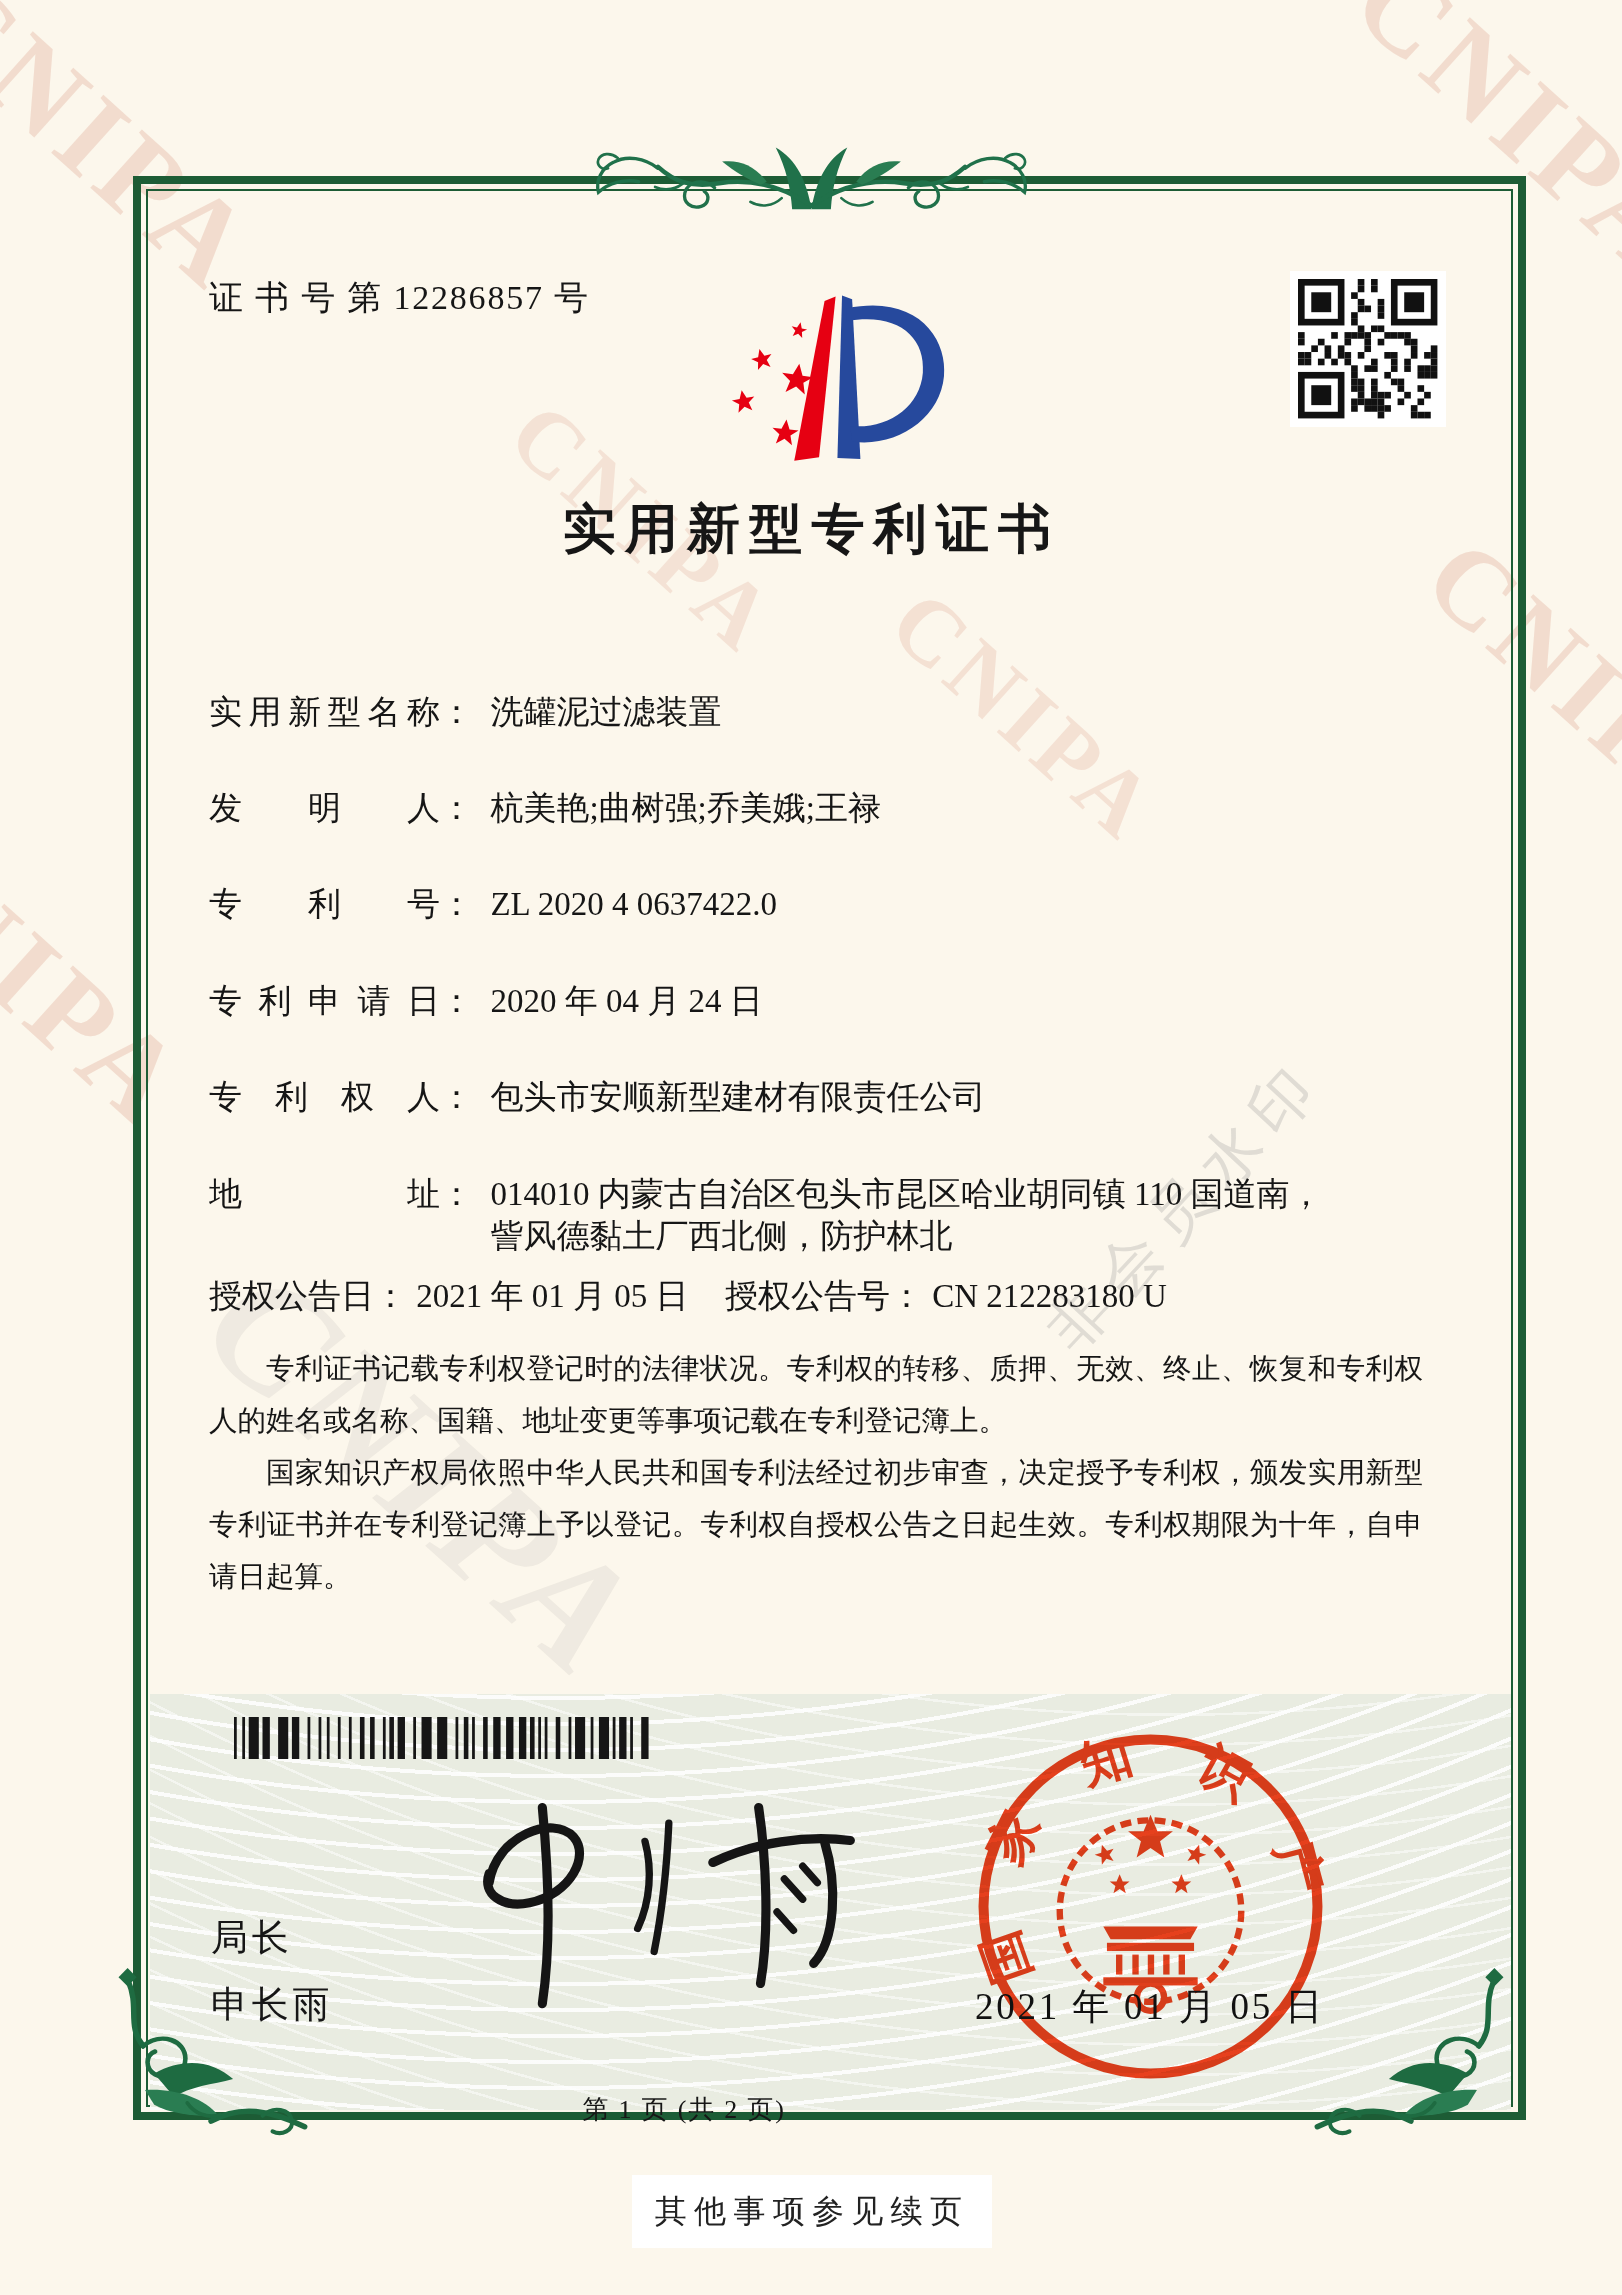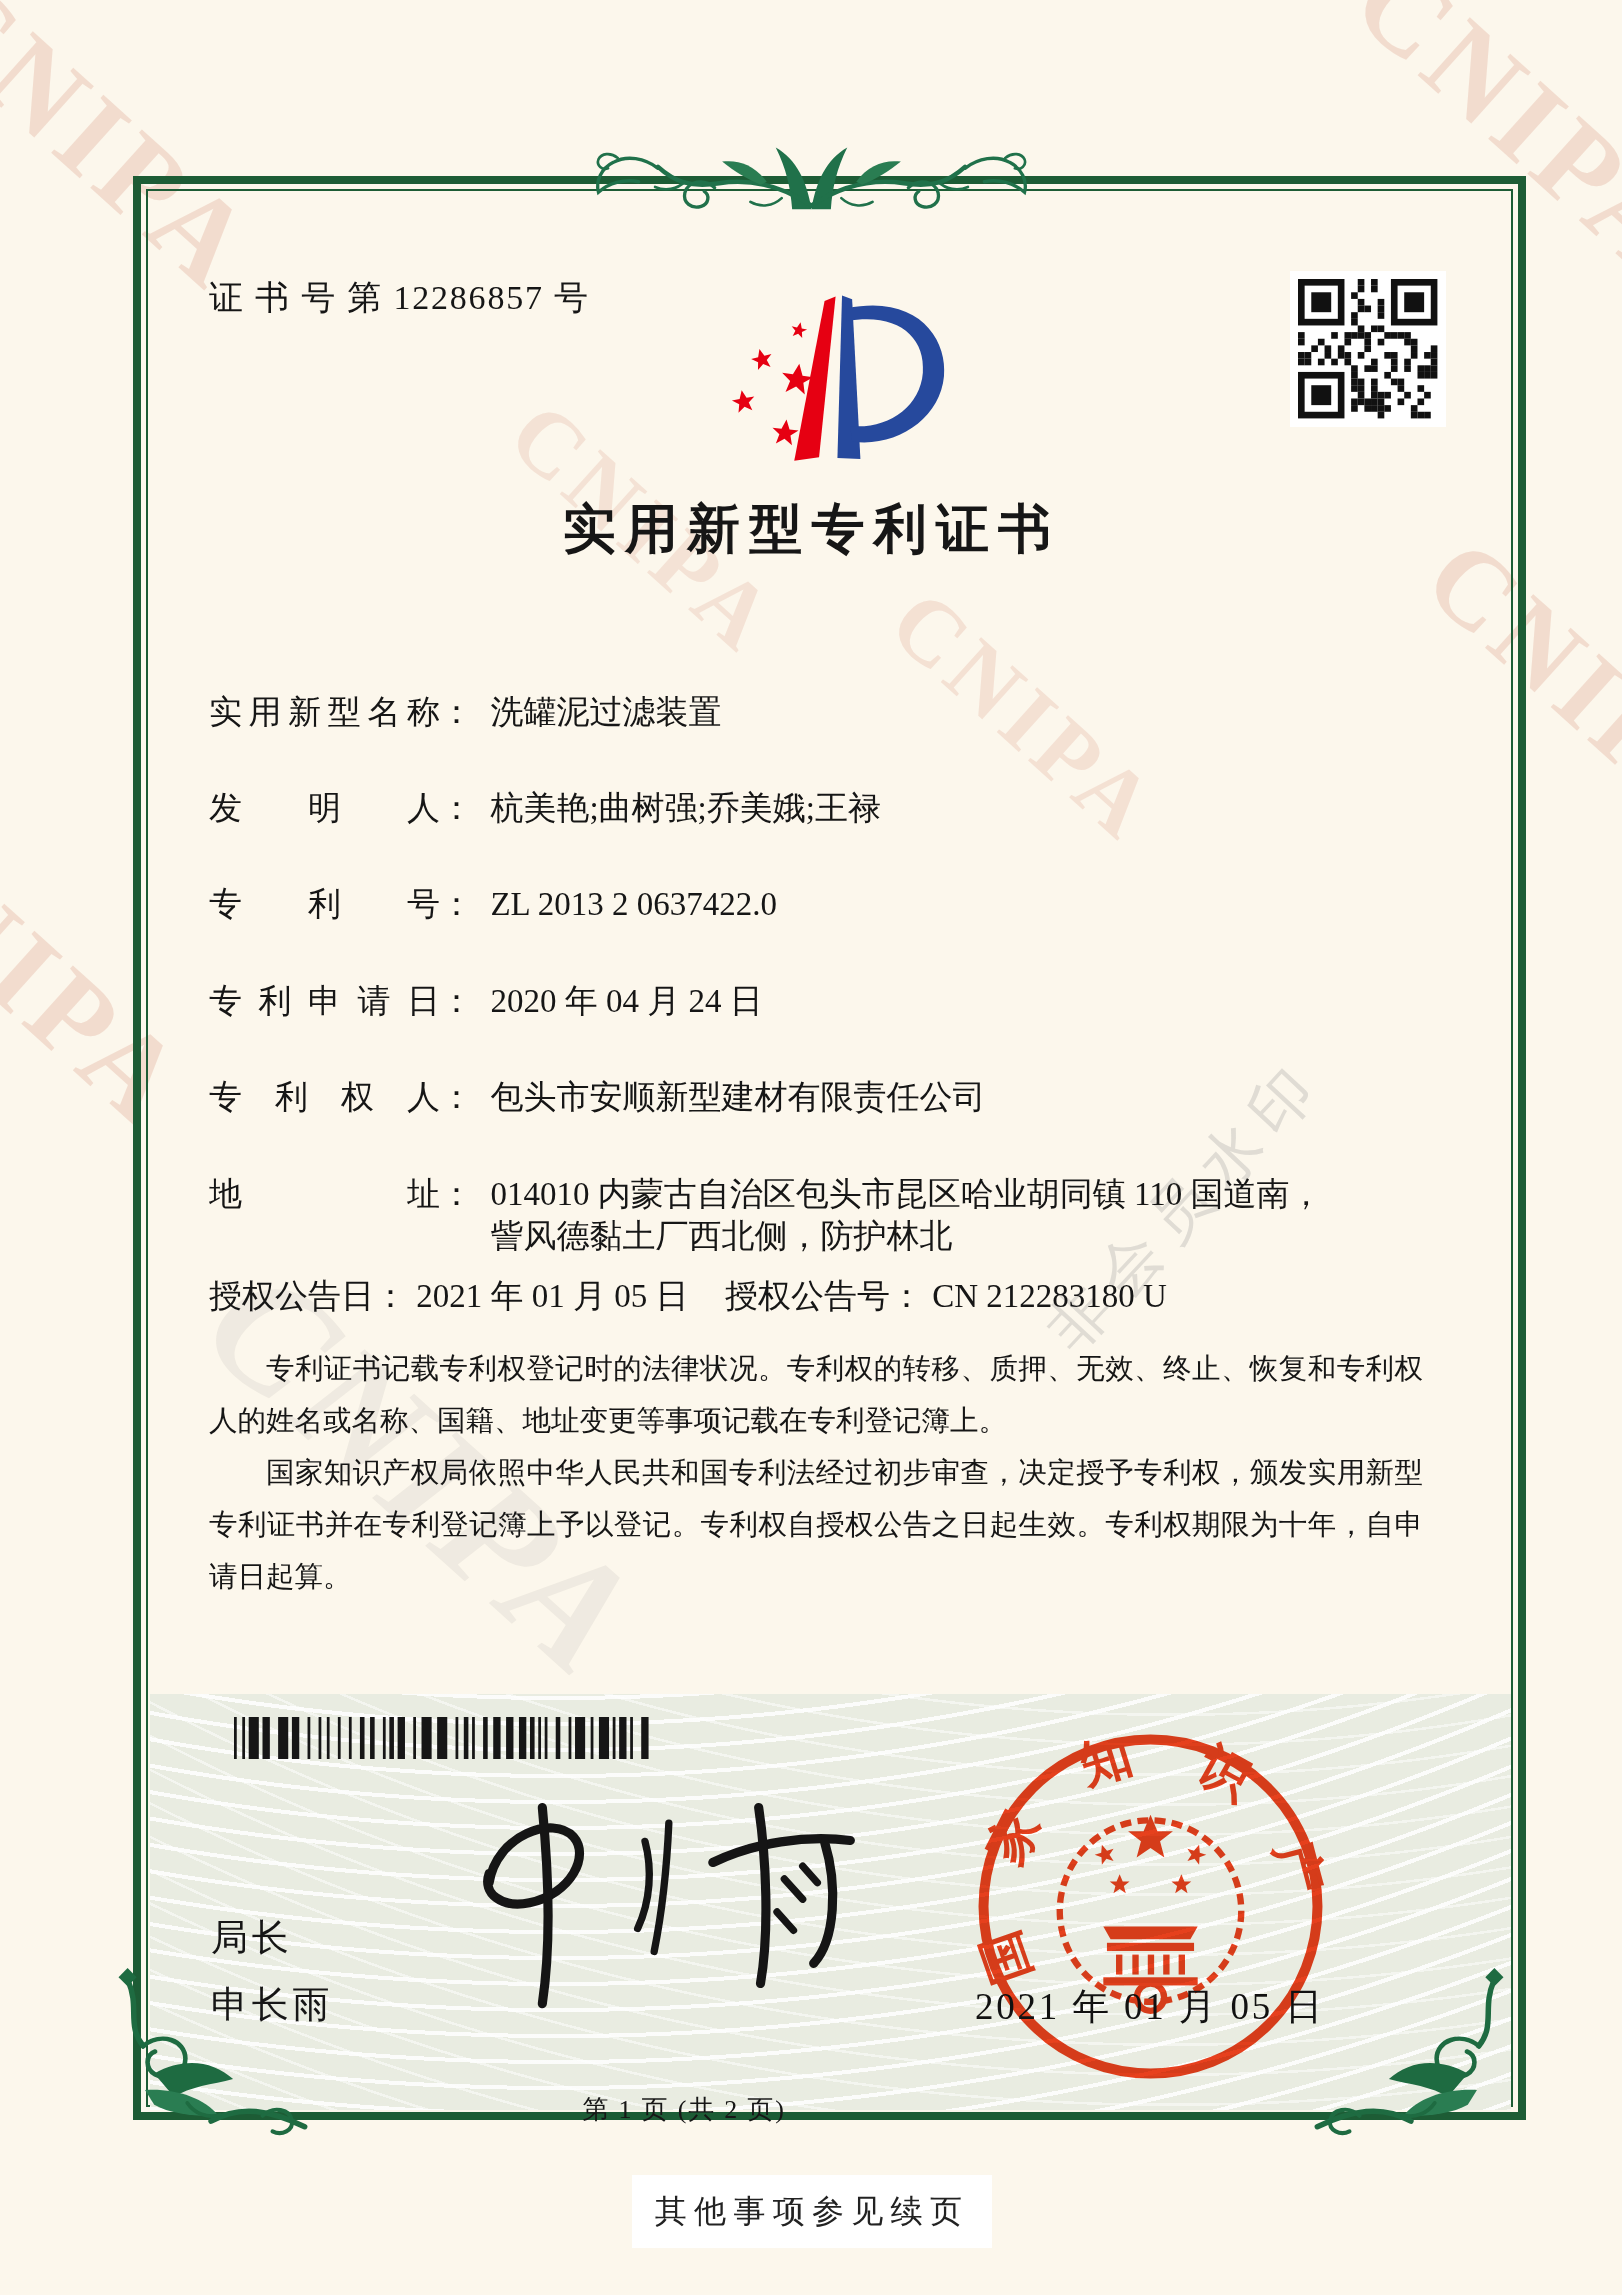--- a/index.html
+++ b/index.html
@@ -286,21 +286,21 @@
 <div class="frow row-name">
   <span class="flabel">实用新型名称</span><span class="fcolon">：</span>
   <span class="fvalue">洗罐泥过滤装置</span>
 </div>
 <div class="frow row-inventors">
   <span class="flabel">发明人</span><span class="fcolon">：</span>
   <span class="fvalue">杭美艳;曲树强;乔美娥;王禄</span>
 </div>
 <div class="frow row-patno">
   <span class="flabel">专利号</span><span class="fcolon">：</span>
-  <span class="fvalue">ZL 2013 2 0637422.0</span>
+  <span class="fvalue">ZL 2020 4 0637422.0</span>
 </div>
 <div class="frow row-appdate">
   <span class="flabel">专利申请日</span><span class="fcolon">：</span>
   <span class="fvalue">2020 年 04 月 24 日</span>
 </div>
 <div class="frow row-patentee">
   <span class="flabel">专利权人</span><span class="fcolon">：</span>
   <span class="fvalue">包头市安顺新型建材有限责任公司</span>
 </div>
 <div class="frow row-address">

